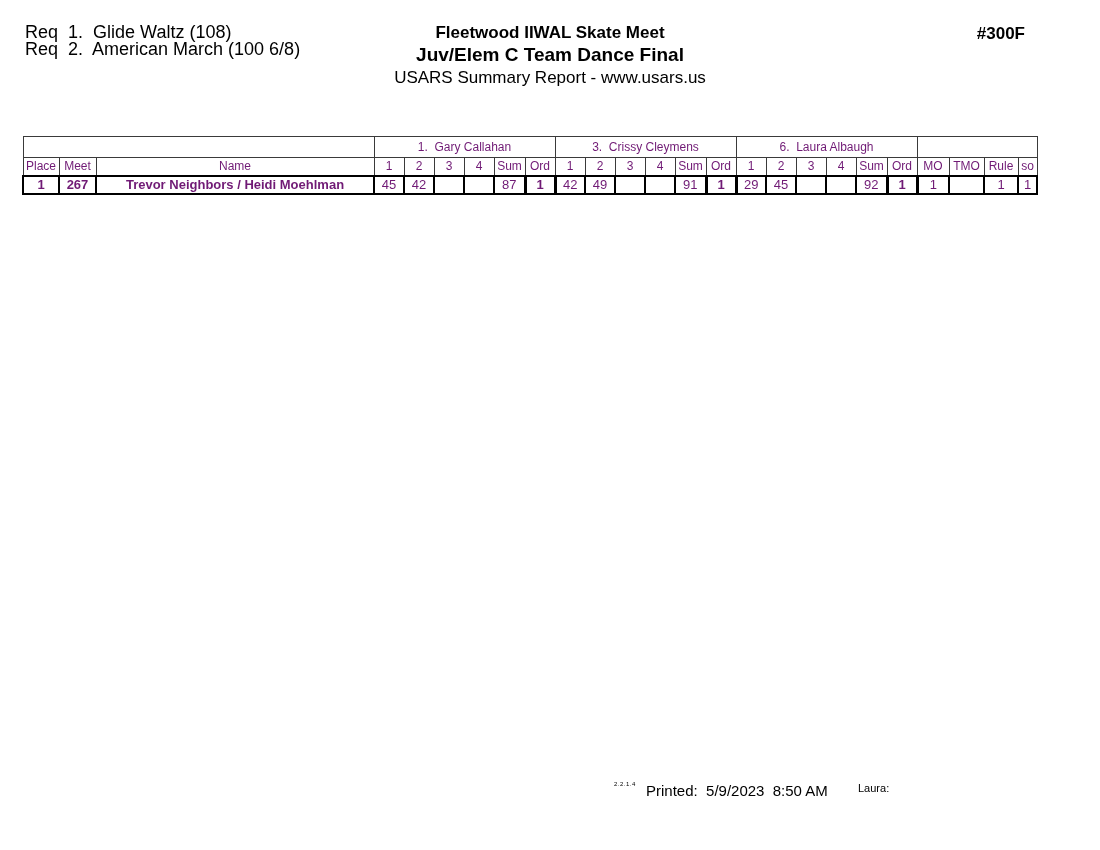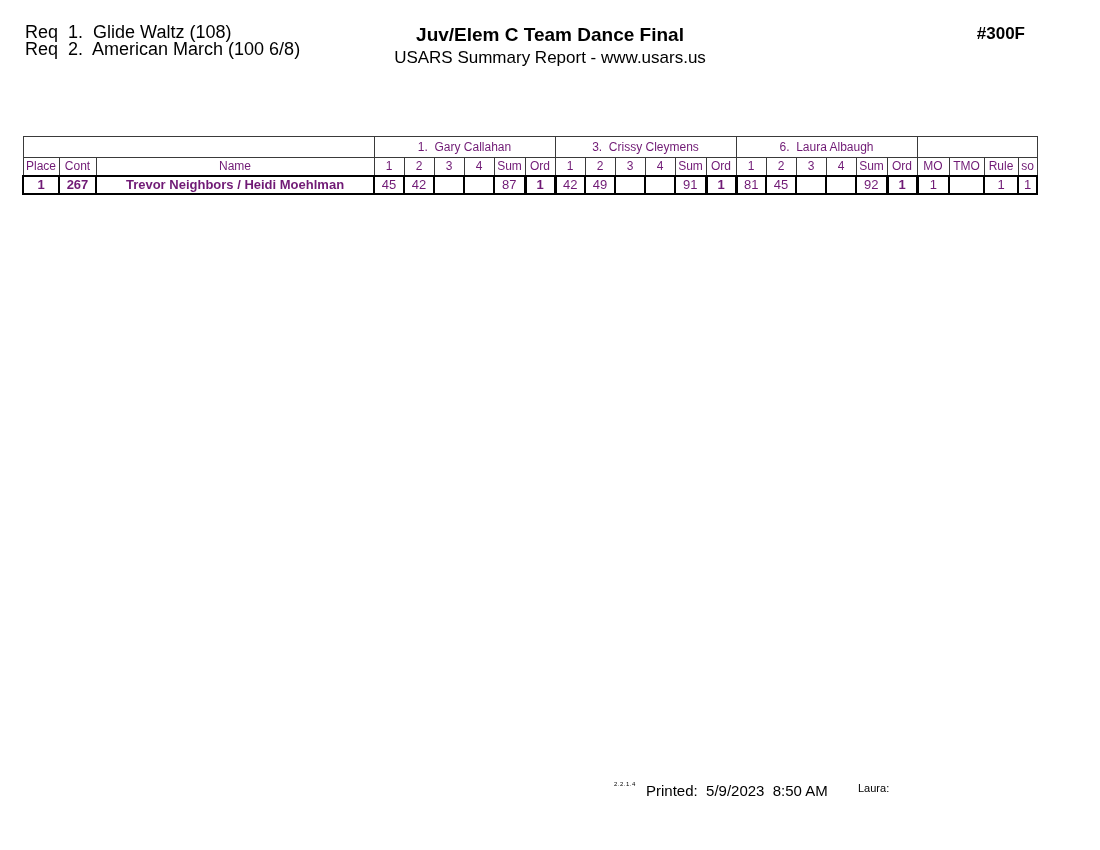--- a/index.html
+++ b/index.html
@@ -72,20 +72,21 @@
 </style>
 </head>
 <body>
 
 <div class="req-list">
   <div class="pre">Req  1.  Glide Waltz (108)</div>
   <div class="pre">Req  2.  American March (100 6/8)</div>
 </div>
 
 <div class="title-block">
+  <div class="meet-title pre">Fleetwood IIWAL Skate Meet</div>
   <div class="event-title pre">Juv/Elem C Team Dance Final</div>
   <div class="report-type pre">USARS Summary Report - www.usars.us</div>
 </div>
 
 <div class="event-number">#300F</div>
 
 <table class="results">
   <colgroup>
     <col style="width:36px">
       <col style="width:37px">
@@ -116,21 +117,21 @@
   <tbody>
       <tr class="band-row">
     <td class="no-border" colspan="3"></td>
     <td class="judge-name pre" colspan="6">1.  Gary Callahan</td>
     <td class="judge-name pre" colspan="6">3.  Crissy Cleymens</td>
     <td class="judge-name pre" colspan="6">6.  Laura Albaugh</td>
     <td class="no-border" colspan="4"></td>
   </tr>
   <tr>
     <td>Place</td>
-    <td>Cont</td>
+    <td>Meet</td>
     <td class="left">Name</td>
 
     <td>1</td>
     <td>2</td>
     <td>3</td>
     <td>4</td>
     <td>Sum</td>
     <td class="thick-lr">Ord</td>
 
     <td>1</td>
@@ -164,21 +165,21 @@
     <td>87</td>
     <td class="b thick-lr">1</td>
 
     <td>42</td>
     <td>49</td>
     <td></td>
     <td></td>
     <td>91</td>
     <td class="b thick-lr">1</td>
 
-    <td>81</td>
+    <td>29</td>
     <td>45</td>
     <td></td>
     <td></td>
     <td>92</td>
     <td class="b thick-lr">1</td>
 
     <td>1</td>
     <td></td>
     <td>1</td>
     <td>1</td>

